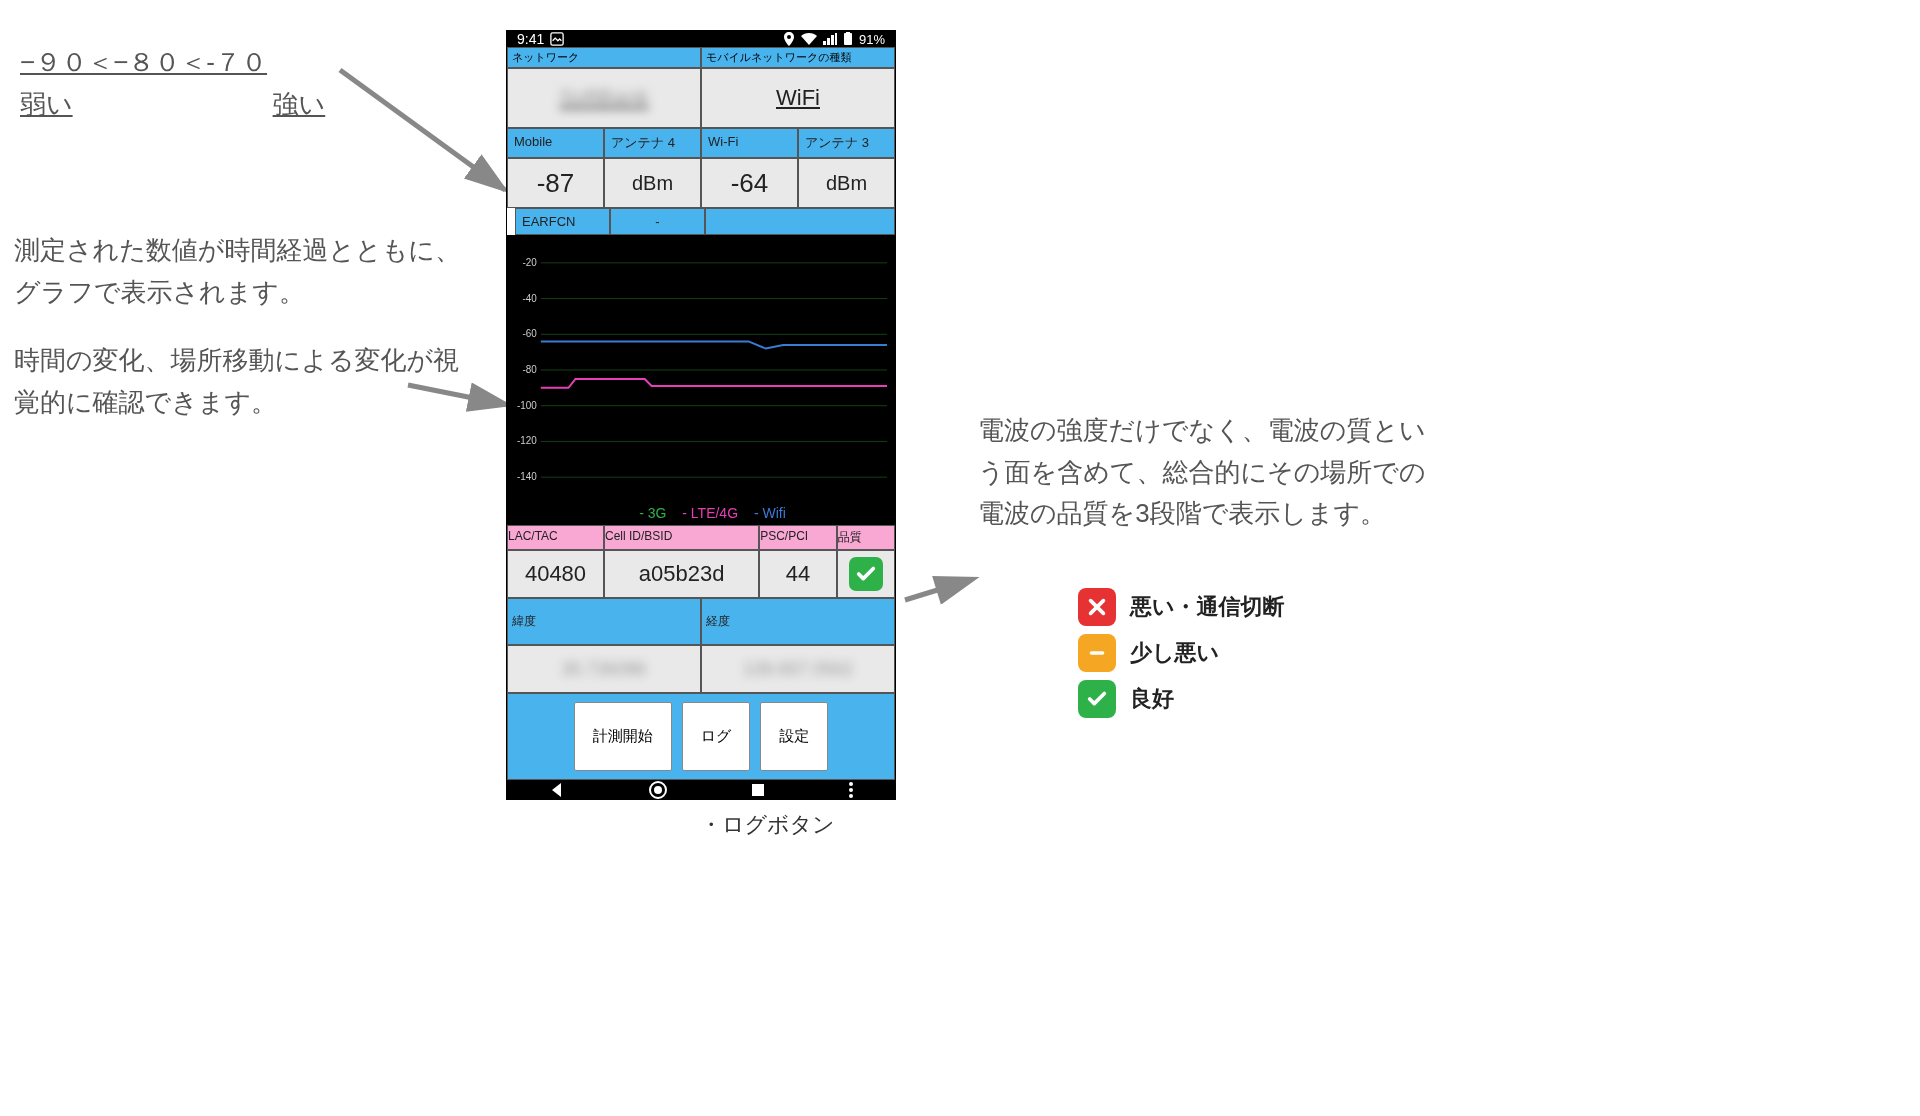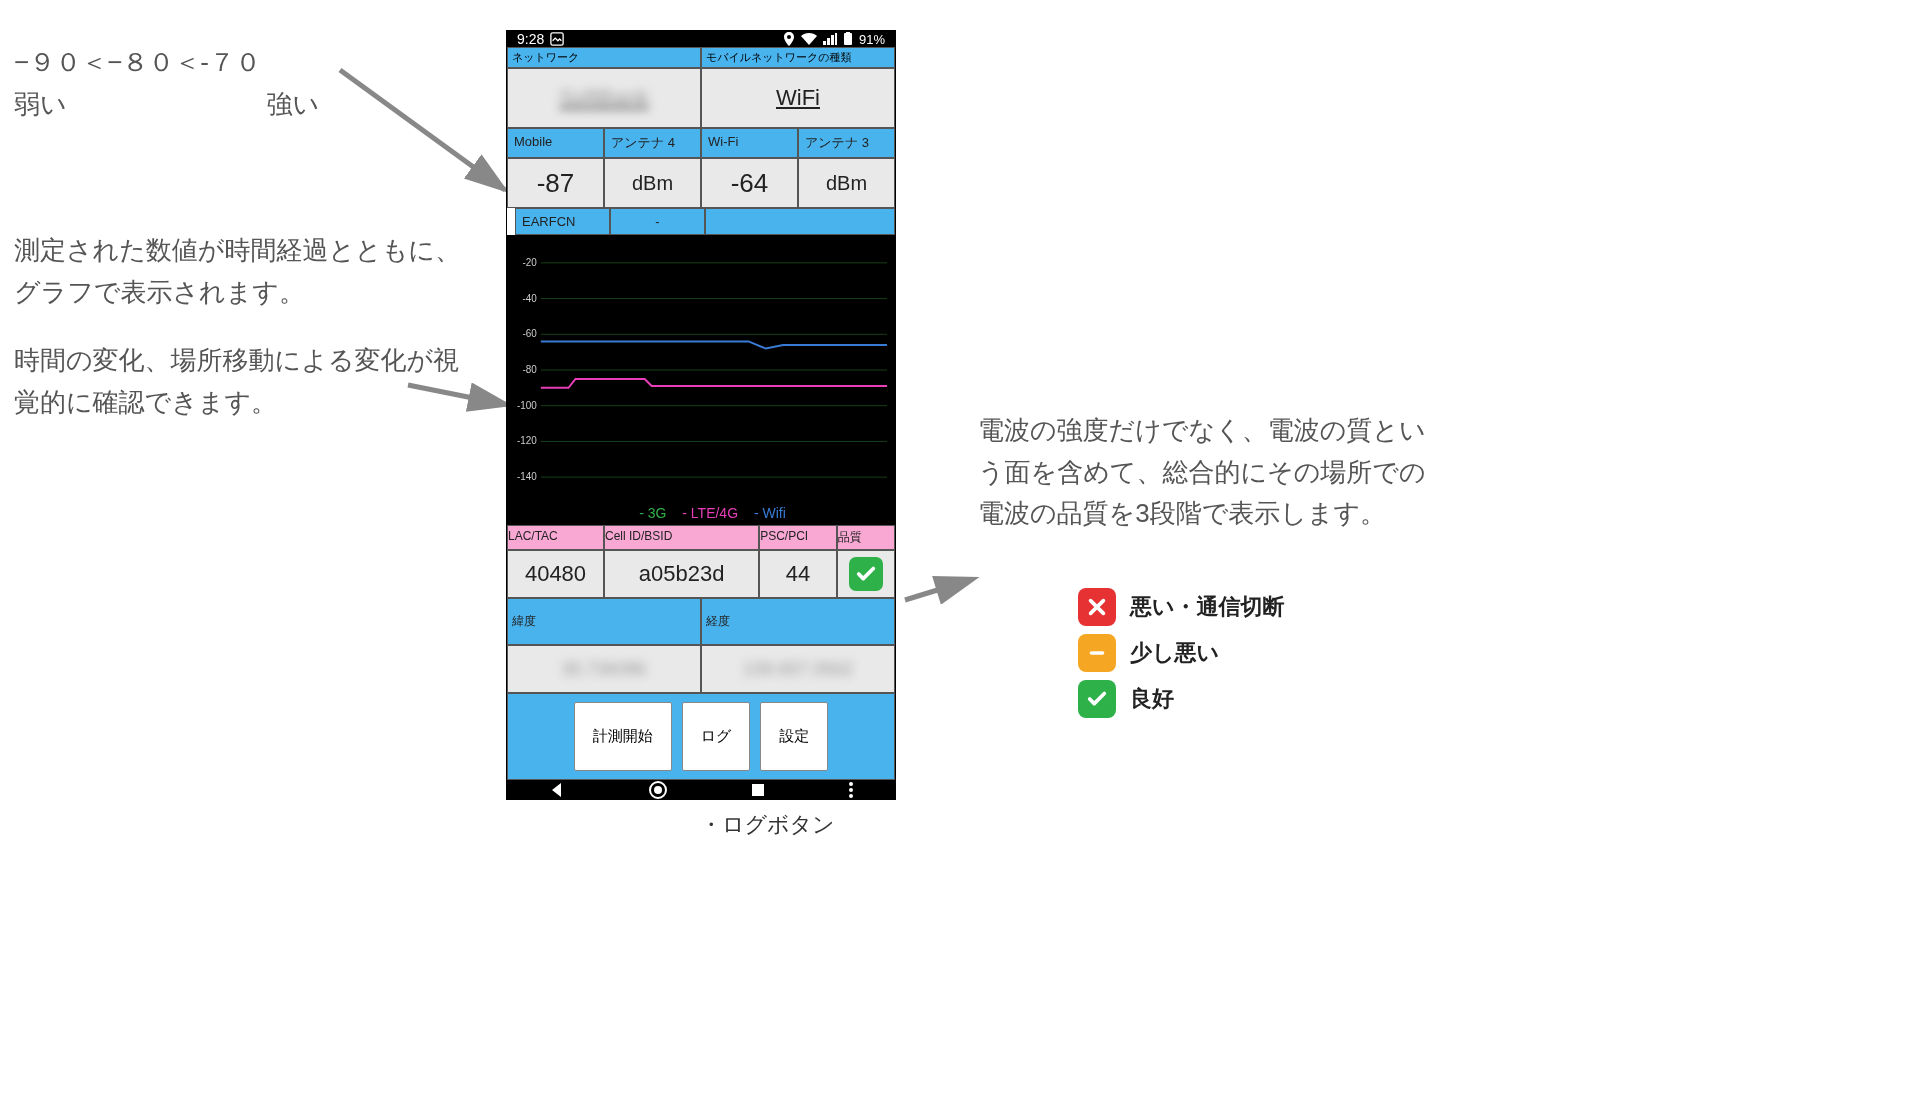--- a/index.html
+++ b/index.html
@@ -48,21 +48,21 @@
   .legendbox .badge{width:38px;height:38px;border-radius:8px;display:flex;align-items:center;justify-content:center;}
   .legendbox .badge.red{background:#e63232;}
   .legendbox .badge.yellow{background:#f5a623;}
   .legendbox .badge.green{background:#2fb14a;}
 </style>
 </head>
 <body>
 
 <div class="canvas">
 
-  <div class="anno" style="left:14px;top:42px;">
+  <div class="anno" style="left:20px;top:42px;text-decoration:underline;">
     <div>−９０＜−８０＜-７０</div>
     <div style="display:flex;gap:200px;">
       <span>弱い</span>
       <span>強い</span>
     </div>
   </div>
   <div class="anno" style="left:14px;top:230px;width:470px;white-space:pre-line;">測定された数値が時間経過とともに、グラフで表示されます。</div>
   <div class="anno" style="left:14px;top:340px;width:470px;white-space:pre-line;">時間の変化、場所移動による変化が視覚的に確認できます。</div>
 
   <div class="arrow" style="left:340px;top:70px;">
@@ -83,21 +83,21 @@
           </marker>
         </defs>
     <line x1="0" y1="5" x2="100" y2="25" stroke="#888" stroke-width="5" marker-end="url(#ah2)"></line>
       </svg>
   </div>
 
   <div class="phone">
 
     <div class="statusbar">
       <span style="display:flex;align-items:center;gap:6px;">
-        <span>9:28</span>
+        <span>9:41</span>
         <span>
           <svg width="14" height="14" viewBox="0 0 16 16">
               <rect x="1" y="1" width="14" height="14" rx="2" fill="none" stroke="#fff" stroke-width="1.5"></rect>
               <path d="M3 10l3-3 3 3 2-2 2 2" stroke="#fff" fill="none" stroke-width="1.5"></path>
             </svg>
         </span>
       </span>
       <span class="right">
         <span>
             <svg width="12" height="14" viewBox="0 0 12 14">

